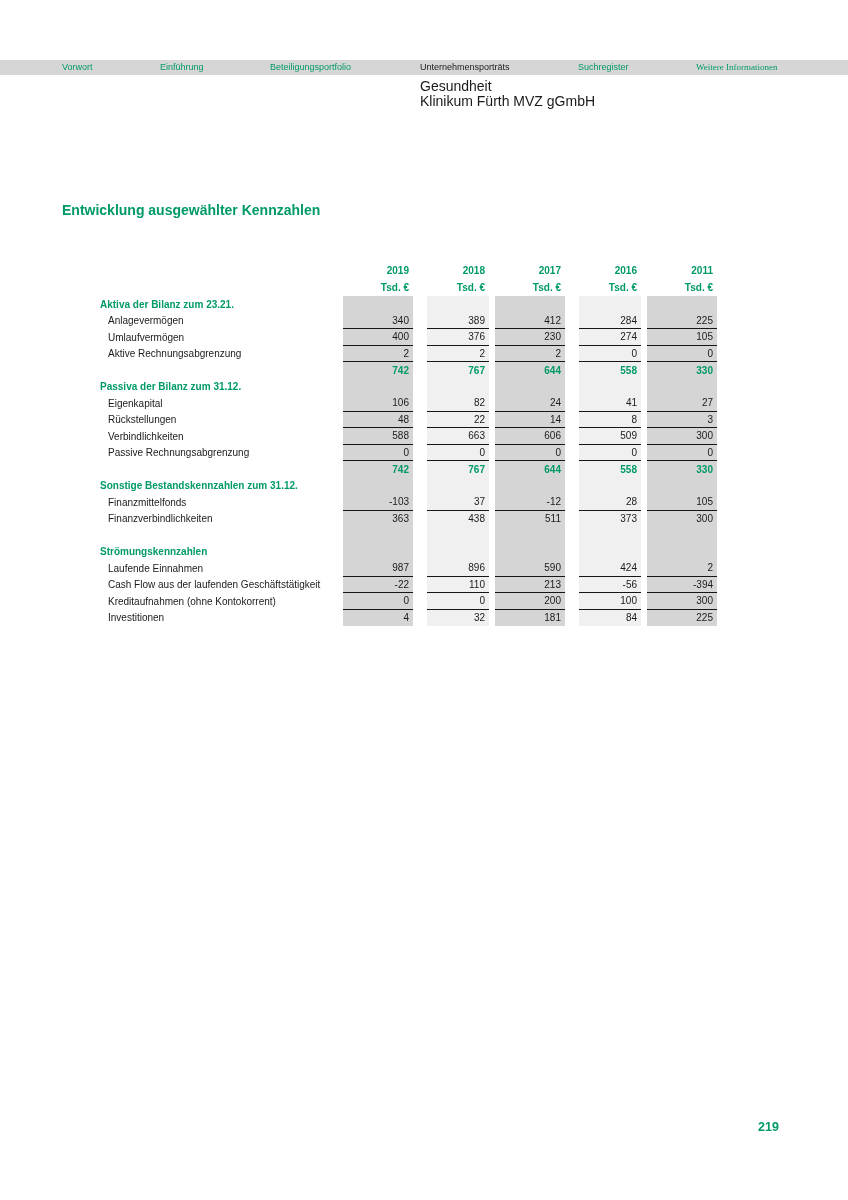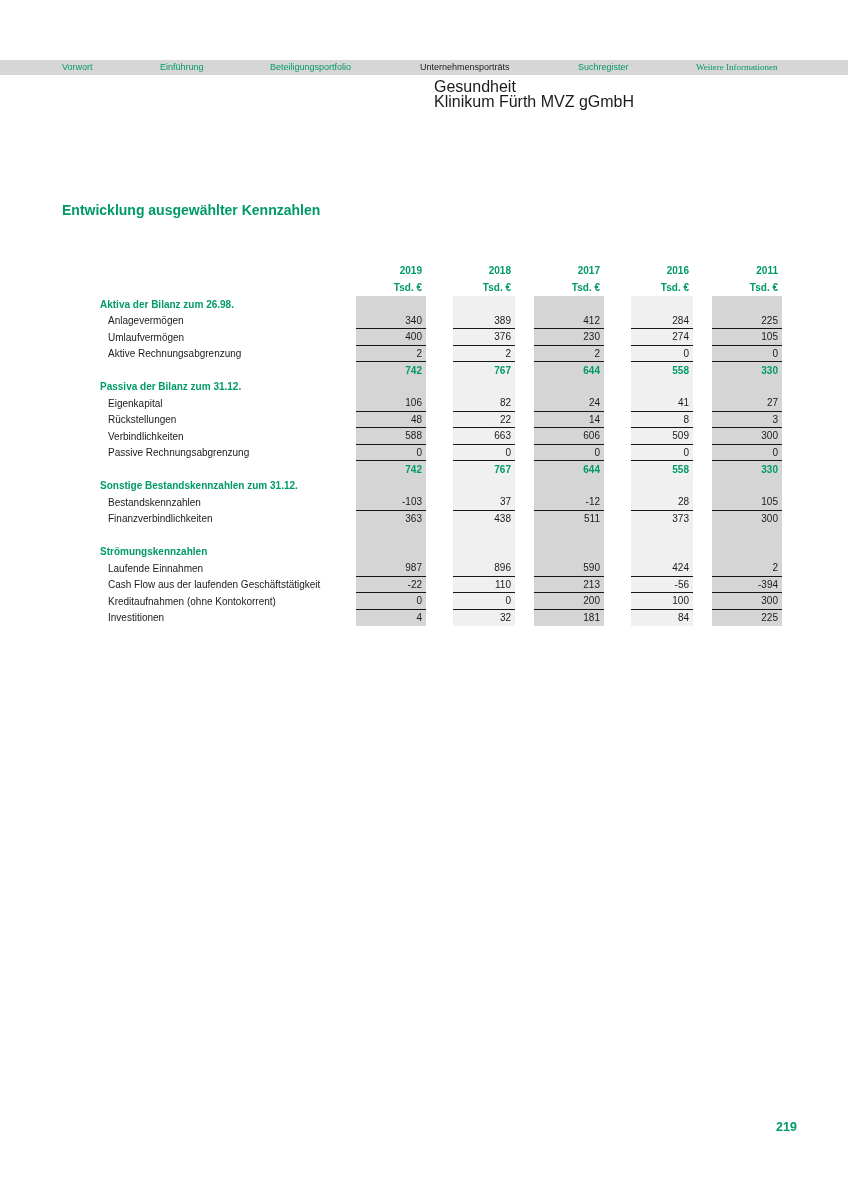--- a/index.html
+++ b/index.html
@@ -18,38 +18,38 @@
   .nav-item{position:absolute;top:0;height:28px;line-height:15px;font-size:9px;color:var(--accent);cursor:pointer;white-space:nowrap;}
   .nav-item.active{color:var(--ink);}
   .nav-item:nth-child(1){left:62px;}
   .nav-item:nth-child(2){left:160px;}
   .nav-item:nth-child(3){left:270px;}
   .nav-item:nth-child(4){left:420px;}
   .nav-item:nth-child(5){left:578px;}
   .nav-item:nth-child(6){left:696px;font-family:Liberation Serif, serif;}
 
   
-  .subheader{position:absolute;left:434px;top:79px;font-size:16px;line-height:15px;color:var(--ink);}
+  .subheader{position:absolute;left:420px;top:79px;font-size:14px;line-height:15px;color:var(--ink);}
 
   .title{position:absolute;left:62px;top:202px;margin:0;font-size:14px;font-weight:bold;color:var(--accent);}
 
   
   .ktable{position:absolute;left:100px;top:262px;width:637px;}
-  .t-row{display:grid;grid-template-columns:237px repeat(5,70px);column-gap:19px;height:16.5px;}
+  .t-row{display:grid;grid-template-columns:237px repeat(5,70px);column-gap:6px;height:16.5px;}
   .t-row.head{height:17px;}
   .lc{display:flex;align-items:center;font-size:10px;color:var(--ink);padding-left:8px;box-sizing:border-box;white-space:nowrap;overflow:visible;}
   .vc{display:flex;align-items:center;justify-content:flex-end;padding-right:4px;font-size:10px;color:var(--ink);box-sizing:border-box;}
   .c0,.c2,.c4{background:var(--band-dark);}
   .c1,.c3{background:var(--band-light);margin-left:8px;}
   .bb{border-bottom:1.6px solid #161616;}
   .head .vc{background:none;border:none;color:var(--accent);font-weight:bold;}
   .section .lc{color:var(--accent);font-weight:bold;padding-left:0;}
   .total .vc{color:var(--accent);font-weight:bold;}
 
-  .pagenum{position:absolute;left:776px;top:1120px;font-size:12.5px;font-weight:bold;color:var(--accent);}
+  .pagenum{position:absolute;left:758px;top:1120px;font-size:12.5px;font-weight:bold;color:var(--accent);}
 </style>
 </head>
 <body>
 
 <div class="page">
 
   <nav class="navbar">
       <div class="nav-item">Vorwort</div>
       <div class="nav-item">Einführung</div>
       <div class="nav-item">Beteiligungsportfolio</div>
@@ -76,21 +76,21 @@
       </div>
       <div class="t-row head">
         <div class="lc"></div>
         <div class="vc">Tsd. €</div>
         <div class="vc">Tsd. €</div>
         <div class="vc">Tsd. €</div>
         <div class="vc">Tsd. €</div>
         <div class="vc">Tsd. €</div>
       </div>
       <div class="t-row section">
-        <div class="lc">Aktiva der Bilanz zum 26.98.</div>
+        <div class="lc">Aktiva der Bilanz zum 23.21.</div>
         <div class="vc c0"></div>
         <div class="vc c1"></div>
         <div class="vc c2"></div>
         <div class="vc c3"></div>
         <div class="vc c4"></div>
       </div>
       <div class="t-row data">
         <div class="lc">Anlagevermögen</div>
         <div class="vc c0 bb">340</div>
         <div class="vc c1 bb">389</div>
@@ -172,21 +172,21 @@
       </div>
       <div class="t-row section">
         <div class="lc">Sonstige Bestandskennzahlen zum 31.12.</div>
         <div class="vc c0"></div>
         <div class="vc c1"></div>
         <div class="vc c2"></div>
         <div class="vc c3"></div>
         <div class="vc c4"></div>
       </div>
       <div class="t-row data">
-        <div class="lc">Bestandskennzahlen</div>
+        <div class="lc">Finanzmittelfonds</div>
         <div class="vc c0 bb">-103</div>
         <div class="vc c1 bb">37</div>
         <div class="vc c2 bb">-12</div>
         <div class="vc c3 bb">28</div>
         <div class="vc c4 bb">105</div>
       </div>
       <div class="t-row data">
         <div class="lc">Finanzverbindlichkeiten</div>
         <div class="vc c0">363</div>
         <div class="vc c1">438</div>

